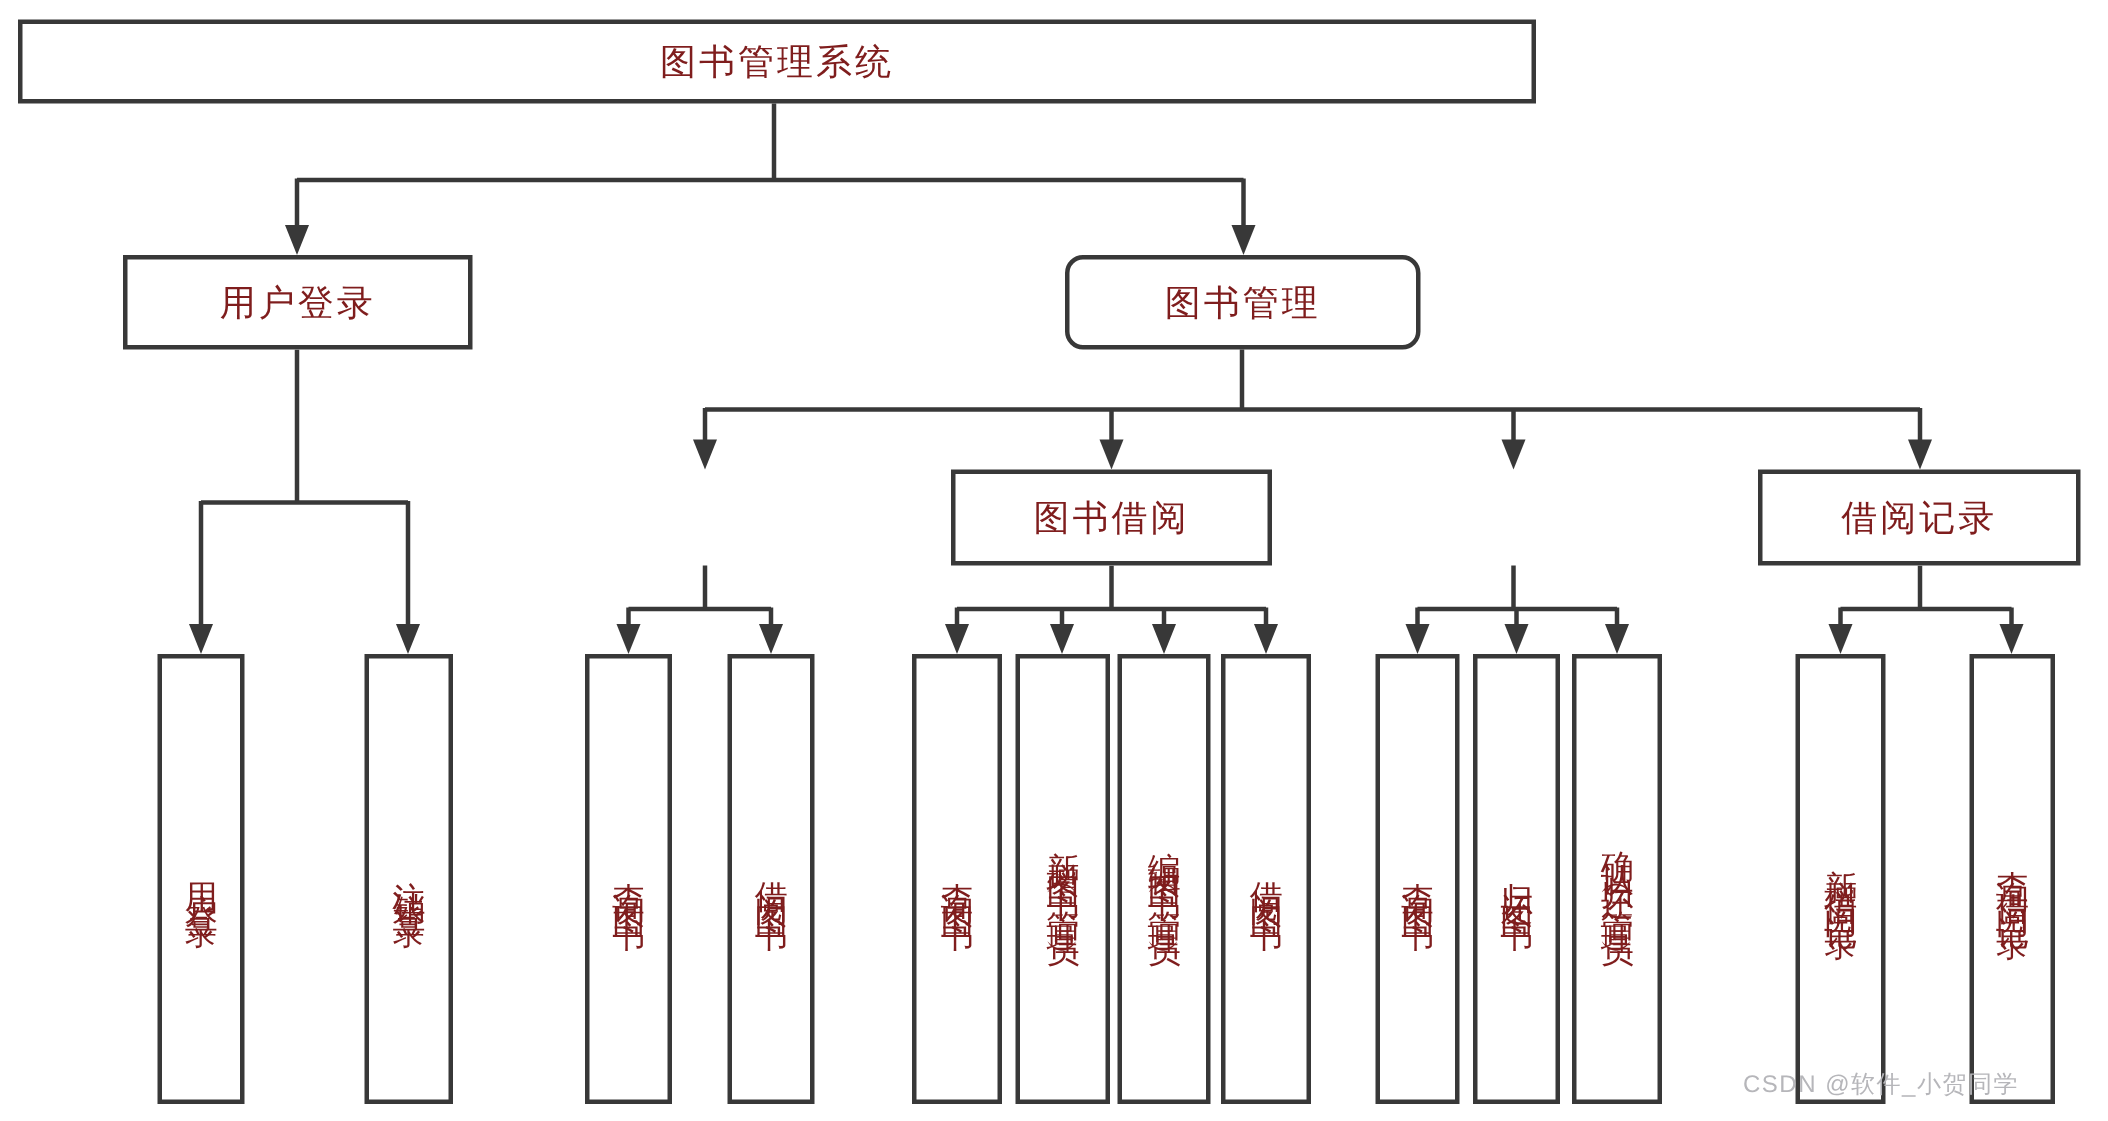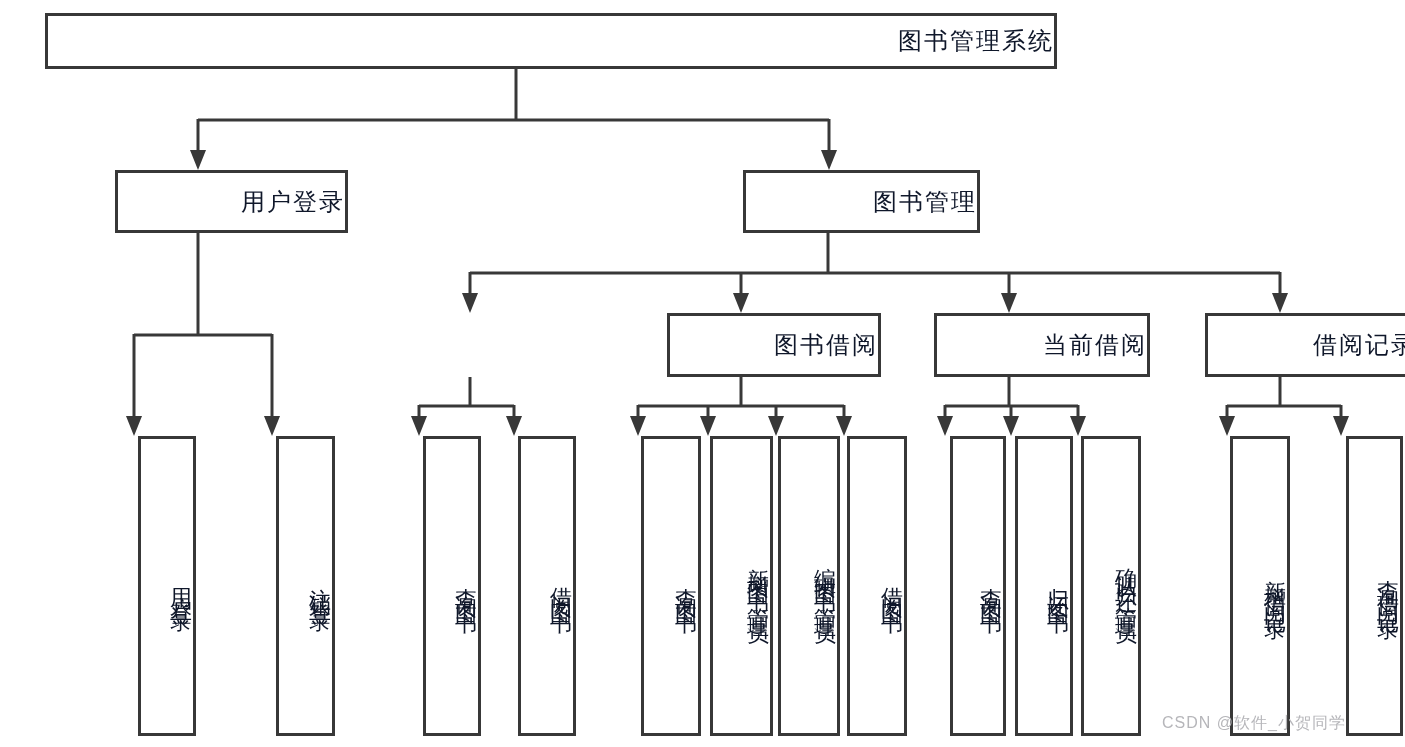--- a/index.html
+++ b/index.html
@@ -17,24 +17,23 @@
     width: 1405px; height: 747px;
     z-index: 0;
   }
   .box {
     position: absolute;
     box-sizing: border-box;
     background: #ffffff;
     border: 3px solid #383838;
     display: flex;
     align-items: center;
-    justify-content: flex-end;
-    color: #0f172a;
+    justify-content: center;
+    color: #7f1d1d;
     z-index: 1;
-    margin-left: 33px;
   }
   .box.h span {
     font-size: 24px;
     letter-spacing: 2px;
     white-space: nowrap;
   }
   .box.v span {
     writing-mode: vertical-rl;
     text-orientation: mixed;
     font-size: 22px;
@@ -123,29 +122,26 @@
     </g>
   </svg>
 
   <div class="box h" style="left:12px; top:13px; width:1012px; height:56px;">
     <span>图书管理系统</span>
   </div>
 
   <div class="box h" style="left:82px; top:170px; width:233px; height:63px;">
     <span>用户登录</span>
   </div>
-  <div class="box h" style="left:710px; top:170px; width:237px; height:63px;">
+  <div class="box h" style="left:710px; top:170px; width:237px; height:63px;border-radius:12px;">
     <span>图书管理</span>
   </div>
 
   <div class="box h" style="left:634px; top:313px; width:214px; height:64px;">
     <span>图书借阅</span>
-  </div>
-  <div class="box h" style="left:901px; top:313px; width:216px; height:64px;">
-    <span>当前借阅</span>
   </div>
   <div class="box h" style="left:1172px; top:313px; width:215px; height:64px;">
     <span>借阅记录</span>
   </div>
 
   <div class="box v" style="left:105px; top:436px; width:58px; height:300px;">
     <span>用户登录</span>
   </div>
   <div class="box v" style="left:243px; top:436px; width:59px; height:300px;">
     <span>注销登录</span>

